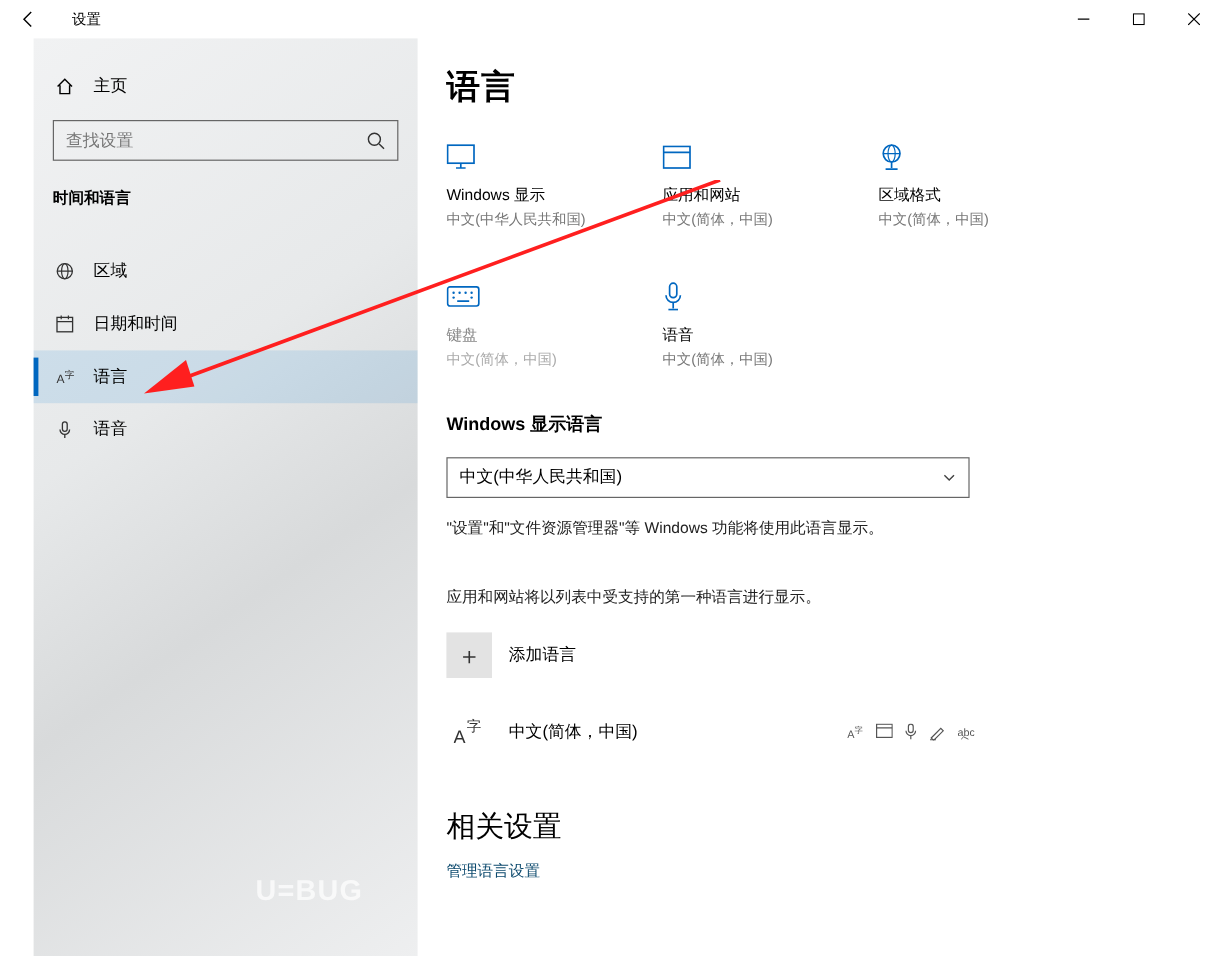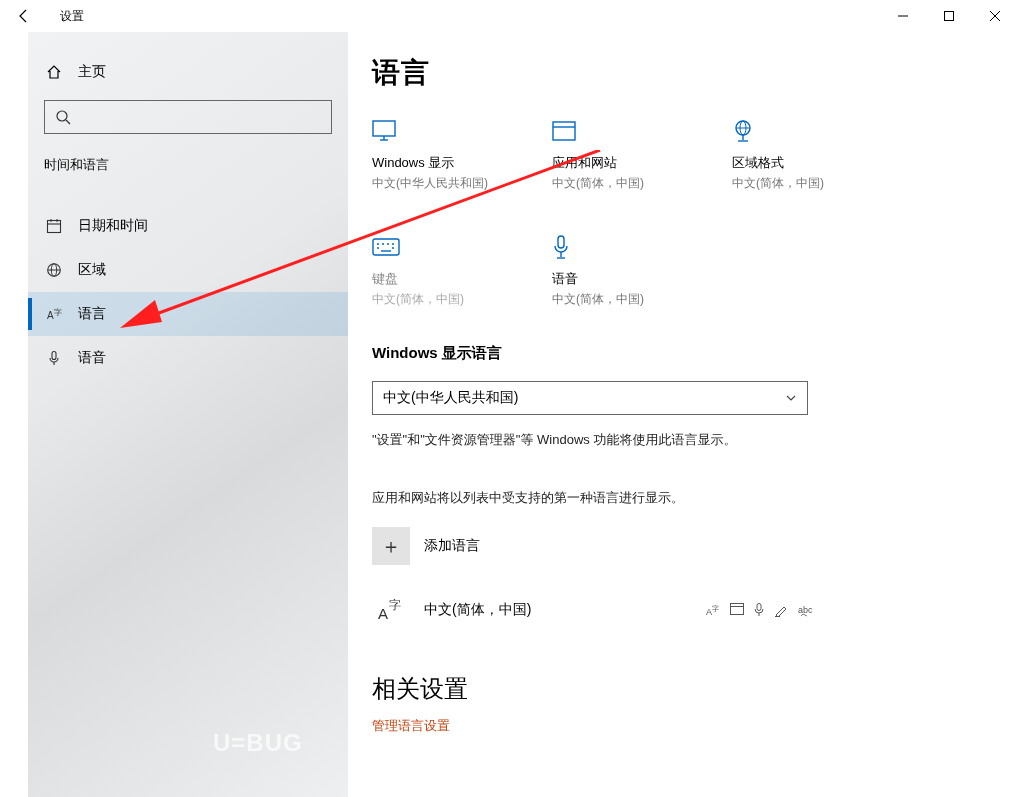--- a/index.html
+++ b/index.html
@@ -12,21 +12,21 @@
   .winctrls div { width: 46px; height: 32px; display: flex; align-items: center; justify-content: center; cursor: pointer; }
 
   .container { display: flex; height: calc(100% - 32px); padding-left: 28px; }
   .sidebar { width: 320px; background: linear-gradient(145deg, #f1f2f3 0%, #e7e9ea 38%, #d8dadb 60%, #eeeff0 100%); padding-top: 20px; position: relative; }
   .home { display: flex; align-items: center; padding: 8px 16px; height: 40px; cursor: pointer; }
   .home .icon { width: 20px; display: flex; justify-content: center; }
   .home span { margin-left: 14px; font-size: 14px; }
   .searchbox { margin: 8px 16px 0 16px; height: 34px; border: 1px solid #666; display: flex; align-items: center; padding: 0 10px; background: transparent; }
   .searchbox input { flex: 1; border: none; background: transparent; outline: none; font-size: 14px; color: #666; }
   .searchbox .sicon { color: #333; }
-  .category { font-size: 13px; font-weight: 400; padding: 22px 16px 12px 16px; }
+  .category { font-size: 13px; font-weight: 700; padding: 22px 16px 12px 16px; }
   .menu { list-style: none; margin-top: 18px; }
   .menu li { display: flex; align-items: center; height: 44px; padding-left: 16px; cursor: pointer; position: relative; }
   .menu li .icon { width: 20px; display: flex; justify-content: center; color: #333; }
   .menu li span.label { margin-left: 14px; font-size: 14px; }
   .menu li.active { background: rgba(0,120,212,0.12); }
   .menu li.active::before { content: ""; position: absolute; left: 0; top: 6px; bottom: 6px; width: 4px; background: #0067c0; }
 
   .main { flex: 1; padding: 22px 40px 0 24px; overflow-y: auto; }
   .main h1 { font-size: 28px; font-weight: 600; letter-spacing: 1px; margin-bottom: 26px; }
   .tiles { display: flex; flex-wrap: wrap; gap: 42px 50px; margin-bottom: 36px; }
@@ -46,21 +46,21 @@
   .addlang .plus { width: 38px; height: 38px; background: #e3e3e3; display: flex; align-items: center; justify-content: center; font-size: 20px; color: #333; margin-right: 14px; }
   .addlang span.al { font-size: 14px; }
 
   .langrow { display: flex; align-items: center; width: 440px; justify-content: space-between; margin-bottom: 40px; padding: 4px 0; }
   .langrow .left { display: flex; align-items: center; }
   .langrow .glyph { width: 38px; height: 38px; display: flex; align-items: center; justify-content: center; margin-right: 14px; font-size: 16px; color: #333; }
   .langrow .name { font-size: 14px; }
   .langrow .badges { display: flex; gap: 10px; color: #555; font-size: 13px; }
 
   .related { font-size: 24px; font-weight: 400; margin-top: 40px; }
-  .link { color: #c2410c; font-size: 13px; margin-top: 12px; cursor: pointer; }
+  .link { color: #0c4a6e; font-size: 13px; margin-top: 12px; cursor: pointer; }
 
   .watermark { position:absolute; left:185px; bottom:40px; color: rgba(255,255,255,0.7); font-size:24px; font-weight:700; letter-spacing:1px; pointer-events:none; }
 
   svg { display:block; }
 
   .arrow-anno { position:absolute; left:110px; top:150px; pointer-events:none; }
 </style>
 </head>
 <body>
 
@@ -96,49 +96,50 @@
   <div class="sidebar">
     <div class="home">
       <div class="icon">
         <svg width="16" height="16" viewBox="0 0 16 16">
             <path d="M2 8 L8 2 L14 8 M4 7 V14 H12 V7" fill="none" stroke="#000" stroke-width="1.2"></path>
           </svg>
       </div>
       <span>主页</span>
     </div>
     <div class="searchbox">
+      <input placeholder="查找设置" style="">
       <div class="sicon">
         <svg width="16" height="16" viewBox="0 0 16 16">
             <circle cx="7" cy="7" r="5" fill="none" stroke="#333" stroke-width="1.2"></circle>
             <line x1="11" y1="11" x2="15" y2="15" stroke="#333" stroke-width="1.2"></line>
           </svg>
       </div>
     </div>
     <div class="category">时间和语言</div>
     <ul class="menu">
       <li>
         <div class="icon">
             <svg width="16" height="16" viewBox="0 0 16 16">
+              <circle cx="8" cy="8" r="6.3" fill="none" stroke="#333" stroke-width="1.1"></circle>
+              <ellipse cx="8" cy="8" rx="2.7" ry="6.3" fill="none" stroke="#333" stroke-width="1"></ellipse>
+              <line x1="1.7" y1="8" x2="14.3" y2="8" stroke="#333"></line>
+            </svg>
+          </div>
+        <span class="label">区域</span>
+      </li>
+      <li>
+        <div class="icon">
+            <svg width="16" height="16" viewBox="0 0 16 16">
               <rect x="1.5" y="2.5" width="13" height="12" fill="none" stroke="#333" stroke-width="1.1"></rect>
               <line x1="1.5" y1="6" x2="14.5" y2="6" stroke="#333" stroke-width="1.1"></line>
               <line x1="5" y1="1" x2="5" y2="4" stroke="#333"></line>
               <line x1="11" y1="1" x2="11" y2="4" stroke="#333"></line>
             </svg>
           </div>
         <span class="label">日期和时间</span>
-      </li>
-      <li>
-        <div class="icon">
-            <svg width="16" height="16" viewBox="0 0 16 16">
-              <circle cx="8" cy="8" r="6.3" fill="none" stroke="#333" stroke-width="1.1"></circle>
-              <ellipse cx="8" cy="8" rx="2.7" ry="6.3" fill="none" stroke="#333" stroke-width="1"></ellipse>
-              <line x1="1.7" y1="8" x2="14.3" y2="8" stroke="#333"></line>
-            </svg>
-          </div>
-        <span class="label">区域</span>
       </li>
       <li class="active">
         <div class="icon">
             <svg width="16" height="16" viewBox="0 0 16 16">
               <text x="1" y="13" font-size="10" fill="#333">A</text>
               <text x="8" y="9" font-size="8" fill="#333">字</text>
             </svg>
           </div>
         <span class="label">语言</span>
       </li>

